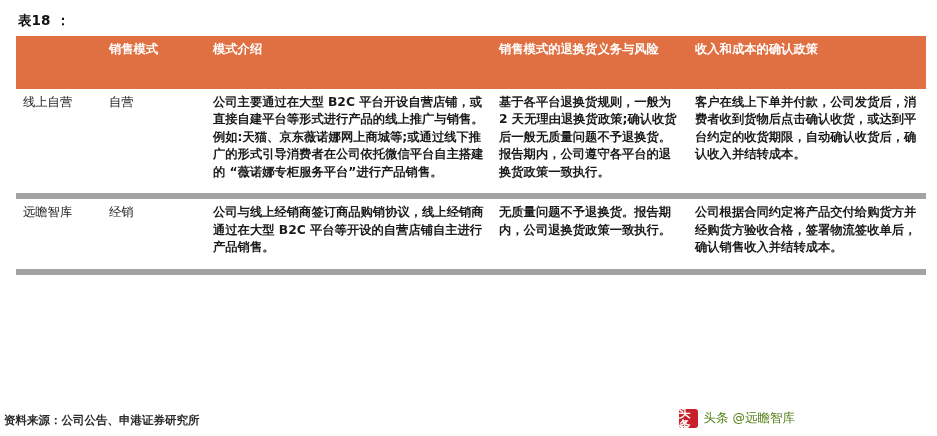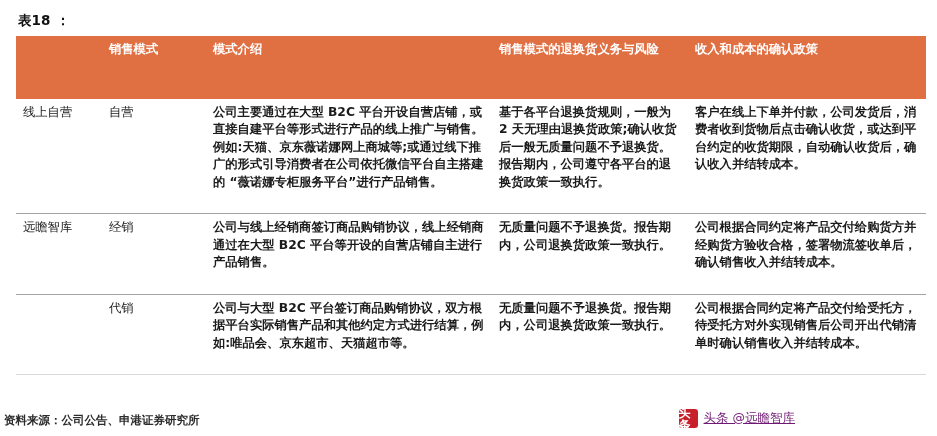--- a/index.html
+++ b/index.html
@@ -47,39 +47,39 @@
   }
   
   table.main {
     border-collapse: collapse;
     width: 910px;
     table-layout: fixed;
     margin-left: 2px;
   }
   table.main td, table.main th {
     vertical-align: top;
-    padding: 5px 7px 22px 7px;
+    padding: 5px 7px 12px 7px;
     font-size: 12.3px;
     line-height: 1.42;
     text-align: left;
   }
   thead th {
     background: #e06f42;
     color: #ffffff;
     font-weight: bold;
     font-size: 12.6px;
     line-height: 1.35;
     border: none;
     padding: 7px 7px 8px 7px;
     height: 36px;
     vertical-align: top;
   }
   thead th.blank { background: #e06f42; }
   tbody td {
-    border-bottom: 1px solid #a3a3a3;
+    border-bottom: 6px solid #a3a3a3;
     color: #1b1b1b;
   }
   tbody tr.sub td {
     border-bottom: 1px solid #d9d9d9;
   }
   .col-channel { width: 86px; }
   .col-mode { width: 104px; }
   .col-desc { width: 286px; }
   .col-return { width: 196px; }
   .col-policy { width: 238px; }
@@ -119,22 +119,21 @@
     font-size: 12px;
     font-weight: bold;
     display: flex;
     align-items: center;
     justify-content: center;
     line-height: 1;
     letter-spacing: -0.5px;
   }
   .wm-text {
     font-size: 12.5px;
-    color: #701a75;
-    text-decoration: underline;
+    color: #4d7c0f;
   }
   
   .divider-under-title {
     width: 910px;
     height: 0px;
     margin-left: 2px;
   }
 </style>
 </head>
 <body>
@@ -173,27 +172,20 @@
         <td class="justified">基于各平台退换货规则，一般为 2 天无理由退换货政策;确认收货后一般无质量问题不予退换货。报告期内，公司遵守各平台的退换货政策一致执行。</td>
         <td class="justified">客户在线上下单并付款，公司发货后，消费者收到货物后点击确认收货，或达到平台约定的收货期限，自动确认收货后，确认收入并结转成本。</td>
       </tr>
       <tr>
         <td class="cell-channel">远瞻智库</td>
         <td class="cell-mode">经销</td>
         <td class="justified">公司与线上经销商签订商品购销协议，线上经销商通过在大型 B2C 平台等开设的自营店铺自主进行产品销售。</td>
         <td class="justified">无质量问题不予退换货。报告期内，公司退换货政策一致执行。</td>
         <td class="justified">公司根据合同约定将产品交付给购货方并经购货方验收合格，签署物流签收单后，确认销售收入并结转成本。</td>
       </tr>
-      <tr class="sub">
-        <td class="cell-channel"></td>
-        <td class="cell-mode">代销</td>
-        <td class="justified">公司与大型 B2C 平台签订商品购销协议，双方根据平台实际销售产品和其他约定方式进行结算，例如:唯品会、京东超市、天猫超市等。</td>
-        <td class="justified">无质量问题不予退换货。报告期内，公司退换货政策一致执行。</td>
-        <td class="justified">公司根据合同约定将产品交付给受托方，待受托方对外实现销售后公司开出代销清单时确认销售收入并结转成本。</td>
-      </tr>
     </tbody>
   </table>
 
   <div class="source">资料来源：公司公告、申港证券研究所</div>
 
   <div class="watermark">
     <div class="wm-logo">头条</div>
     <div class="wm-text">头条 @远瞻智库</div>
   </div>
 

